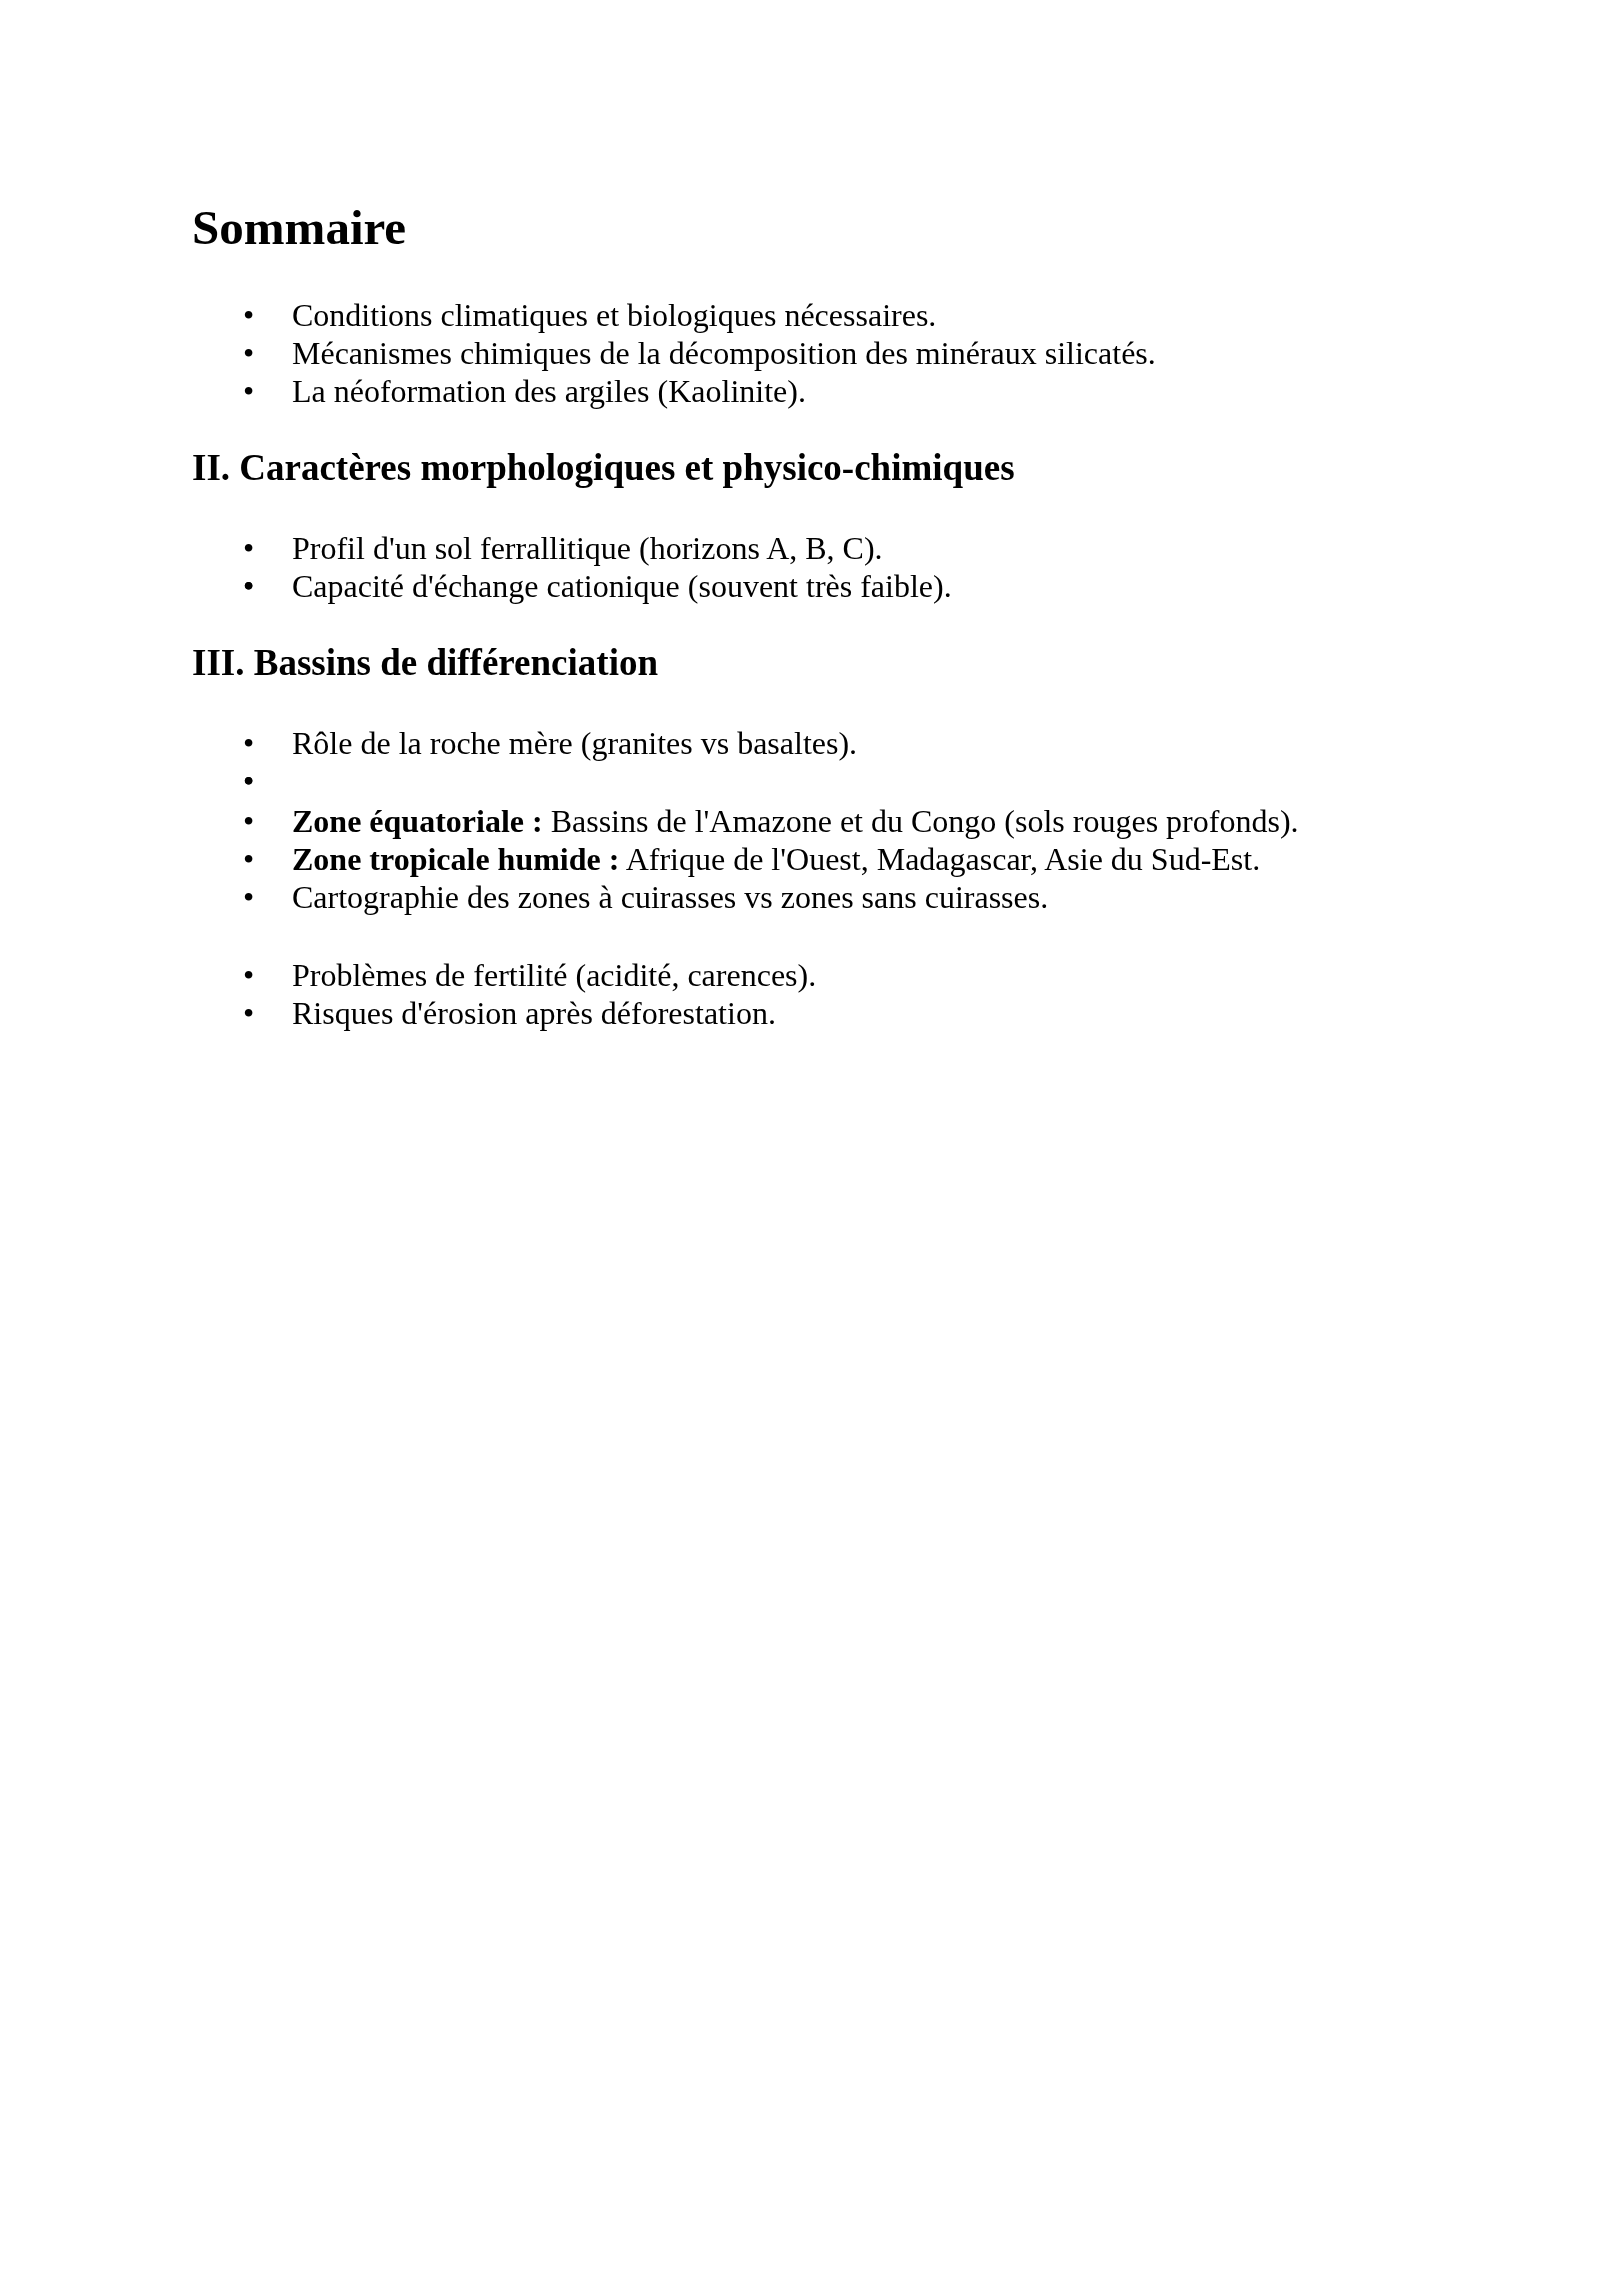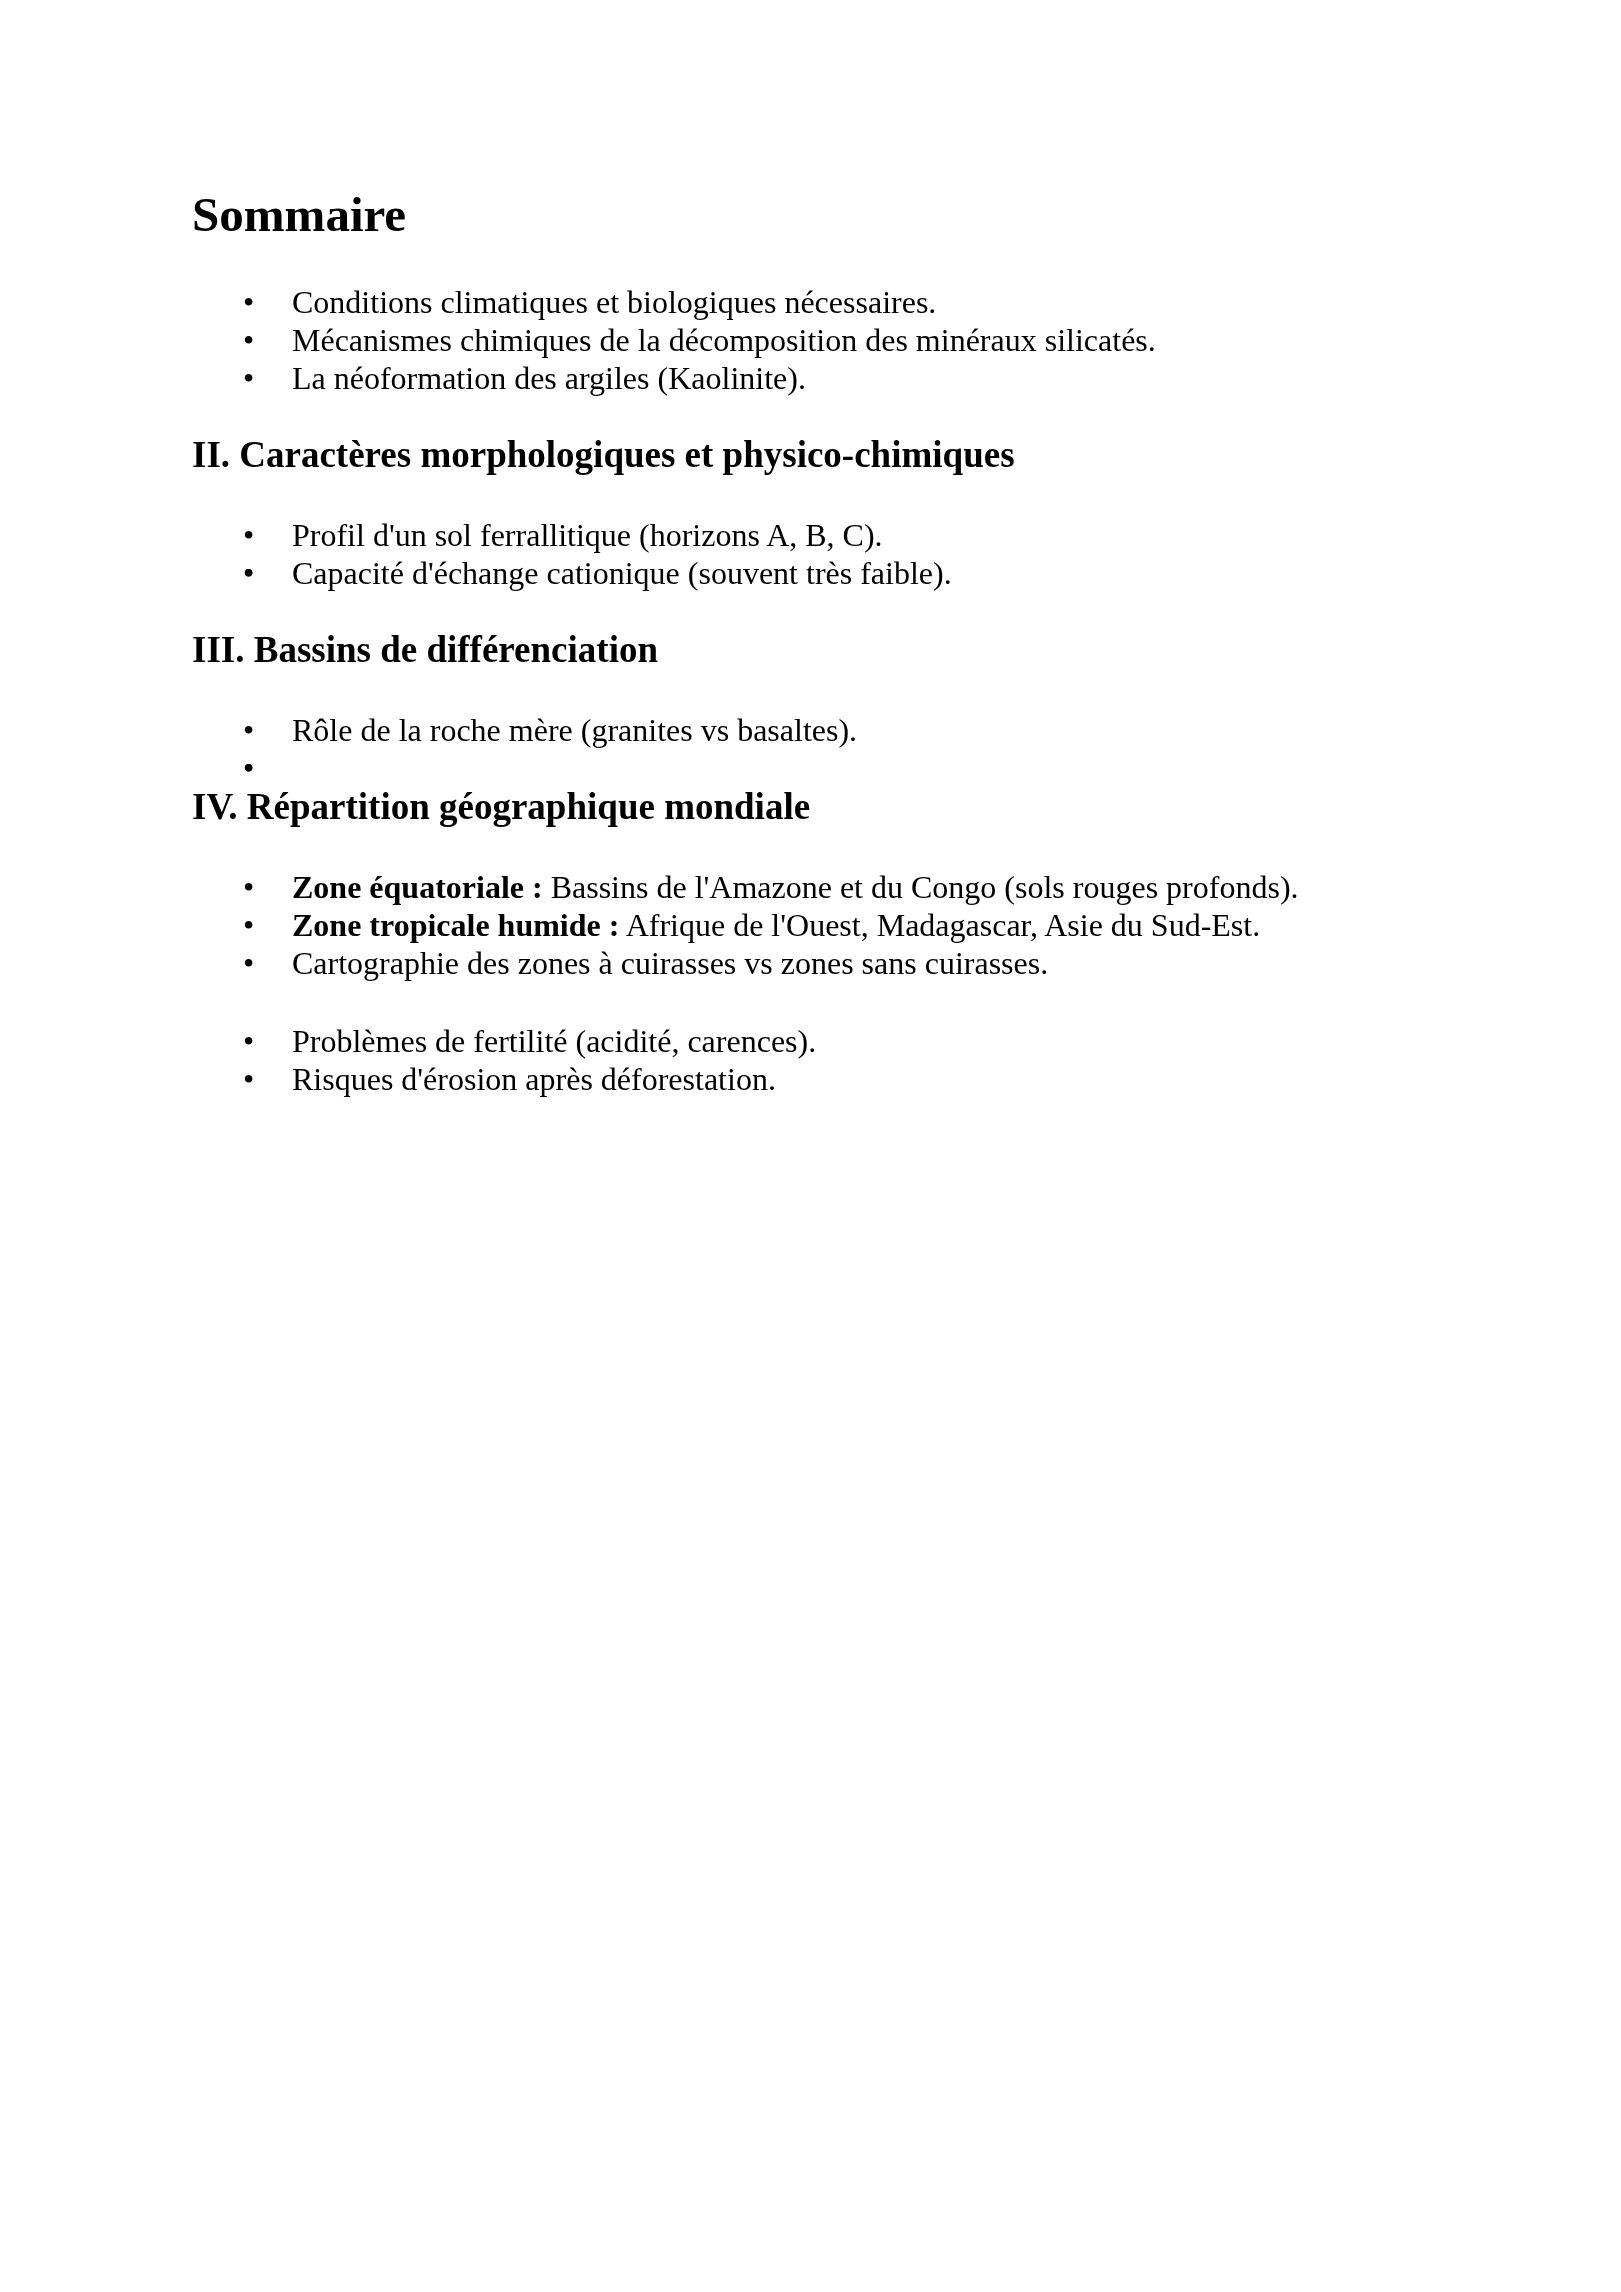--- a/index.html
+++ b/index.html
@@ -10,20 +10,21 @@
   .page {
     position: relative;
     width: 1621px;
     height: 2013px;
     background: #ffffff;
     color: #000000;
     font-family: "Liberation Serif", "DejaVu Serif", serif;
     box-sizing: border-box;
     padding: 186px 192px 0 192px;
     overflow: hidden;
+    margin-top: 13px;
   }
   .doc-title {
     font-size: 49px;
     line-height: 57px;
     font-weight: bold;
     margin: 0 0 14.7px 0;
   }
   .section-heading {
     font-size: 37px;
     line-height: 43px;
@@ -90,21 +91,20 @@
       <span class="bullet">•</span><span class="item-lead"></span><span class="item-text">Rôle de la roche mère (granites vs basaltes).</span>
     </li>
     <li class="toc-item">
       <span class="bullet">•</span><span class="item-lead"></span>
     </li>
     <li class="toc-item">
       <span class="bullet">•</span><span class="item-lead"></span>
     </li>
   </ul>
 
-  <h2 class="section-heading">IV. Répartition géographique mondiale</h2>
   <ul class="toc-list">
     <li class="toc-item">
       <span class="bullet">•</span><span class="item-lead">Zone équatoriale :</span><span class="item-text"> Bassins de l'Amazone et du Congo (sols rouges profonds).</span>
     </li>
     <li class="toc-item">
       <span class="bullet">•</span><span class="item-lead">Zone tropicale humide :</span><span class="item-text"> Afrique de l'Ouest, Madagascar, Asie du Sud-Est.</span>
     </li>
     <li class="toc-item">
       <span class="bullet">•</span><span class="item-lead"></span><span class="item-text">Cartographie des zones à cuirasses vs zones sans cuirasses.</span>
     </li>

